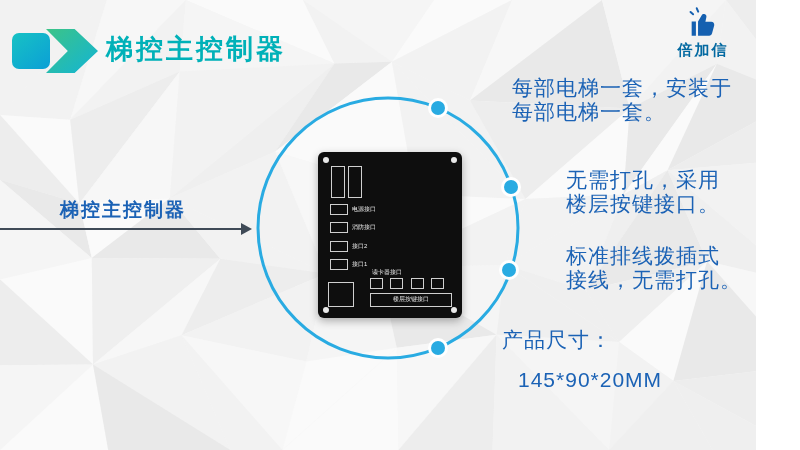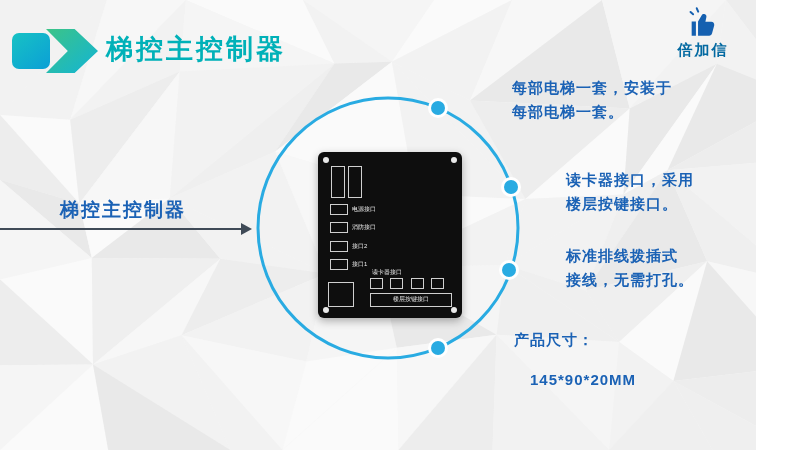--- a/index.html
+++ b/index.html
@@ -42,25 +42,25 @@
   .pbox{display:inline-block;width:16px;height:9px;border:1px solid #cfcfcf;margin-right:4px;}
   .plabel{font-size:6px;color:#ededed;line-height:9px;white-space:nowrap;}
   .eth{position:absolute;left:10px;top:130px;width:24px;height:23px;border:1px solid #cfcfcf;}
   .reader-label{position:absolute;left:54px;top:116px;font-size:6px;color:#ededed;}
   .sq-row{position:absolute;left:52px;top:126px;}
   .sq{display:inline-block;width:11px;height:9px;border:1px solid #cfcfcf;margin-right:3px;vertical-align:top;}
   .floor-box{position:absolute;left:52px;top:141px;width:80px;height:12px;border:1px solid #cfcfcf;
     text-align:center;font-size:6px;color:#ededed;line-height:11px;}
 
   
-  .bullet{position:absolute;color:#1b62b5;font-weight:bold;font-size:15px;line-height:24px;letter-spacing:1px;}
+  .bullet{position:absolute;color:#1b62b5;font-weight:normal;font-size:21px;line-height:24px;letter-spacing:1px;}
   .b1{left:512px;top:76px;}
   .b2{left:566px;top:168px;}
   .b3{left:566px;top:244px;}
-  .b4{left:514px;top:328px;}
+  .b4{left:502px;top:328px;}
   .b4 .l2{margin-left:16px;margin-top:16px;}
 </style>
 </head>
 <body>
 
 <div class="slide">
 
   <svg id="bg-mesh">
       <polygon points="0.0,0.0 106.8,0.0 0.0,114.9" fill="#f2f2f2"></polygon>
       <polygon points="106.8,0.0 70.2,119.8 0.0,114.9" fill="#f2f2f2"></polygon>
@@ -214,21 +214,21 @@
     <div class="floor-box">
       <span>楼层按键接口</span>
     </div>
   </div>
 
   <div class="bullet b1">
     <div class="l1">每部电梯一套，安装于</div>
     <div class="l2">每部电梯一套。</div>
   </div>
   <div class="bullet b2">
-    <div class="l1">读卡器接口，采用</div>
+    <div class="l1">无需打孔，采用</div>
     <div class="l2">楼层按键接口。</div>
   </div>
   <div class="bullet b3">
     <div class="l1">标准排线拨插式</div>
     <div class="l2">接线，无需打孔。</div>
   </div>
   <div class="bullet b4">
     <div class="l1">产品尺寸：</div>
     <div class="l2">145*90*20MM</div>
   </div>

